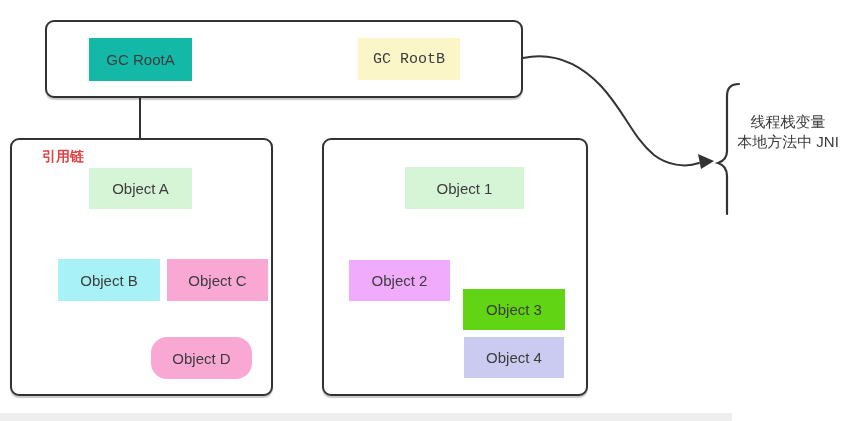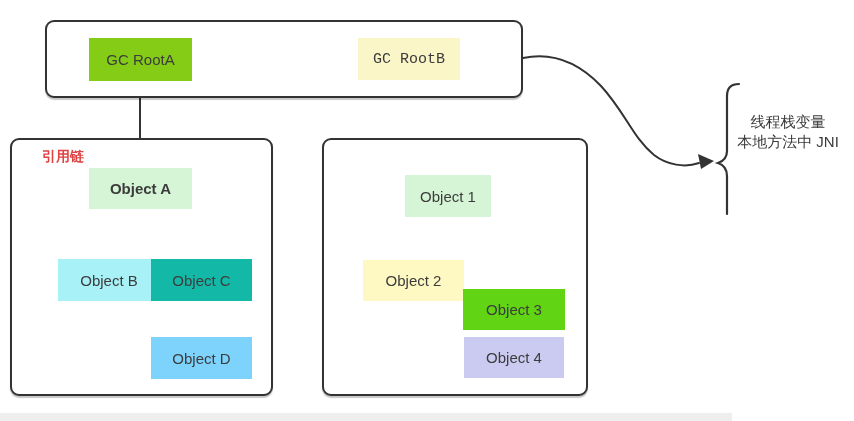--- a/index.html
+++ b/index.html
@@ -28,21 +28,21 @@
     font-size:15px;color:#3c3c3c;
     box-sizing:border-box;
     white-space:nowrap;
   }
   #gc-root-a{left:89px;top:38px;width:103px;height:43px;}
   #gc-root-b{left:358px;top:38px;width:102px;height:42px;}
   #object-a{left:89px;top:168px;width:103px;height:41px;}
   #object-b{left:37px;top:259px;width:102px;height:42px;}
   #object-c{left:151px;top:259px;width:101px;height:42px;}
   #object-d{left:151px;top:337px;width:101px;height:42px;}
-  #object-1{left:405px;top:175px;width:86px;height:42px;}
+  #object-1{left:405px;top:167px;width:119px;height:42px;}
   #object-2{left:349px;top:260px;width:101px;height:41px;}
   #object-3{left:463px;top:260px;width:102px;height:41px;}
   #object-4{left:464px;top:337px;width:100px;height:41px;text-align:center;}
   .group-label{
     position:absolute;left:22px;top:148px;
     font-size:14px;font-weight:bold;
   }
   .legend{
     position:absolute;left:722px;top:112px;width:132px;
     text-align:center;
@@ -78,32 +78,32 @@
       <polygon points="515,260 509,247 521,247"></polygon>
       <polygon points="515,337 509,324 521,324"></polygon>
       <polygon points="714,161 698,154 701,169"></polygon>
     </g>
   </svg>
 
   <div class="frame" id="top-frame"></div>
   <div class="frame" id="left-frame"></div>
   <div class="frame" id="right-frame"></div>
 
-  <div class="node" id="gc-root-a" style="background-color: #84cc16;">GC RootA</div>
+  <div class="node" id="gc-root-a" style="background-color: #14b8a6;">GC RootA</div>
   <div class="node" id="gc-root-b" style="background-color: rgb(250, 246, 200); font-family: Liberation Mono, monospace;">GC RootB</div>
 
   <span class="group-label" style="color: rgb(224, 67, 67); margin-left: 20px;">引用链</span>
 
-  <div class="node" id="object-a" style="background-color: rgb(214, 245, 214); font-weight: bold;">Object A</div>
+  <div class="node" id="object-a" style="background-color: rgb(214, 245, 214);">Object A</div>
   <div class="node" id="object-b" style="background-color: rgb(168, 241, 247); margin-left: 21px;">Object B</div>
-  <div class="node" id="object-c" style="background-color: #14b8a6;">Object C</div>
-  <div class="node" id="object-d" style="background-color: #7dd3fc;">Object D</div>
+  <div class="node" id="object-c" style="background-color: #f9a8d4; margin-left: 16px;">Object C</div>
+  <div class="node" id="object-d" style="background-color: #f9a8d4; border-radius: 16px;">Object D</div>
 
   <div class="node" id="object-1" style="background-color: rgb(214, 245, 214);">Object 1</div>
-  <div class="node" id="object-2" style="background-color: #fef9c3; margin-left: 14px;">Object 2</div>
+  <div class="node" id="object-2" style="background-color: #f0abfc;">Object 2</div>
   <div class="node" id="object-3" style="background-color: rgb(97, 212, 20); margin-top: 29px;">Object 3</div>
   <div class="node" id="object-4" style="background-color: rgb(203, 203, 242);">Object 4</div>
 
   <div class="legend">
     <div>线程栈变量</div>
     <div>本地方法中 JNI</div>
   </div>
 
   <div class="bottom-bar" style="background-color: rgb(238, 238, 238);"></div>
 

